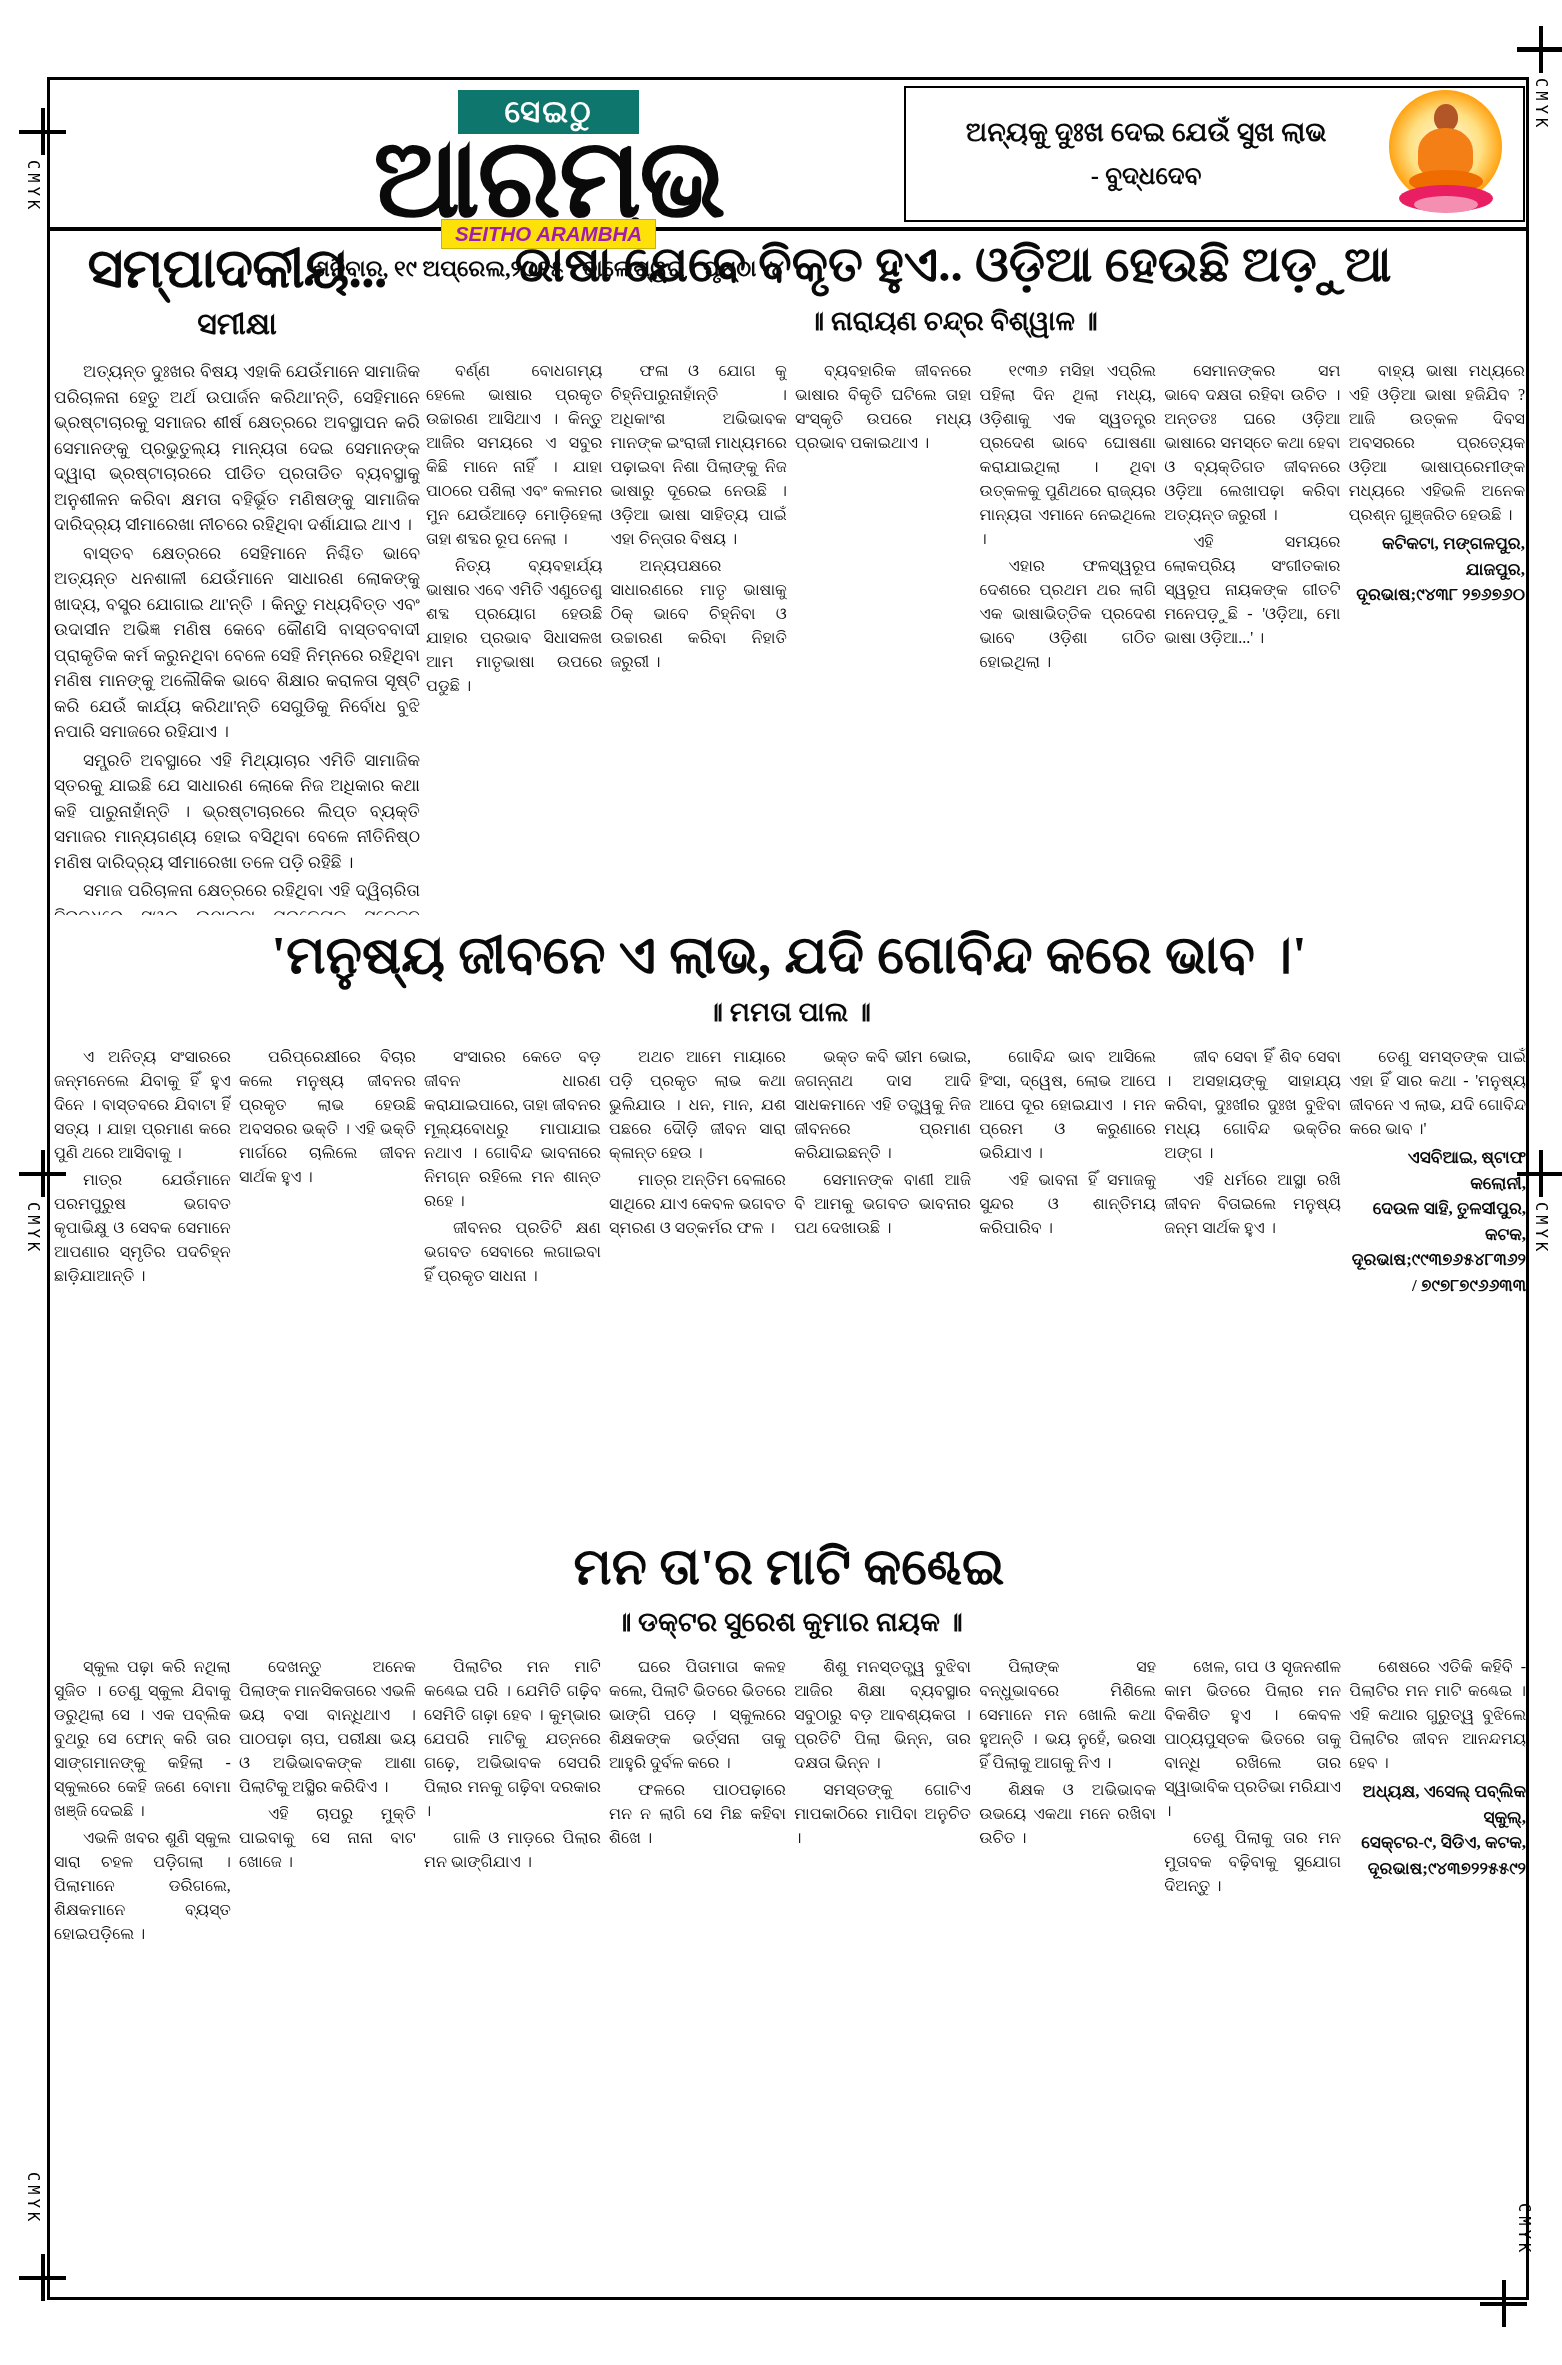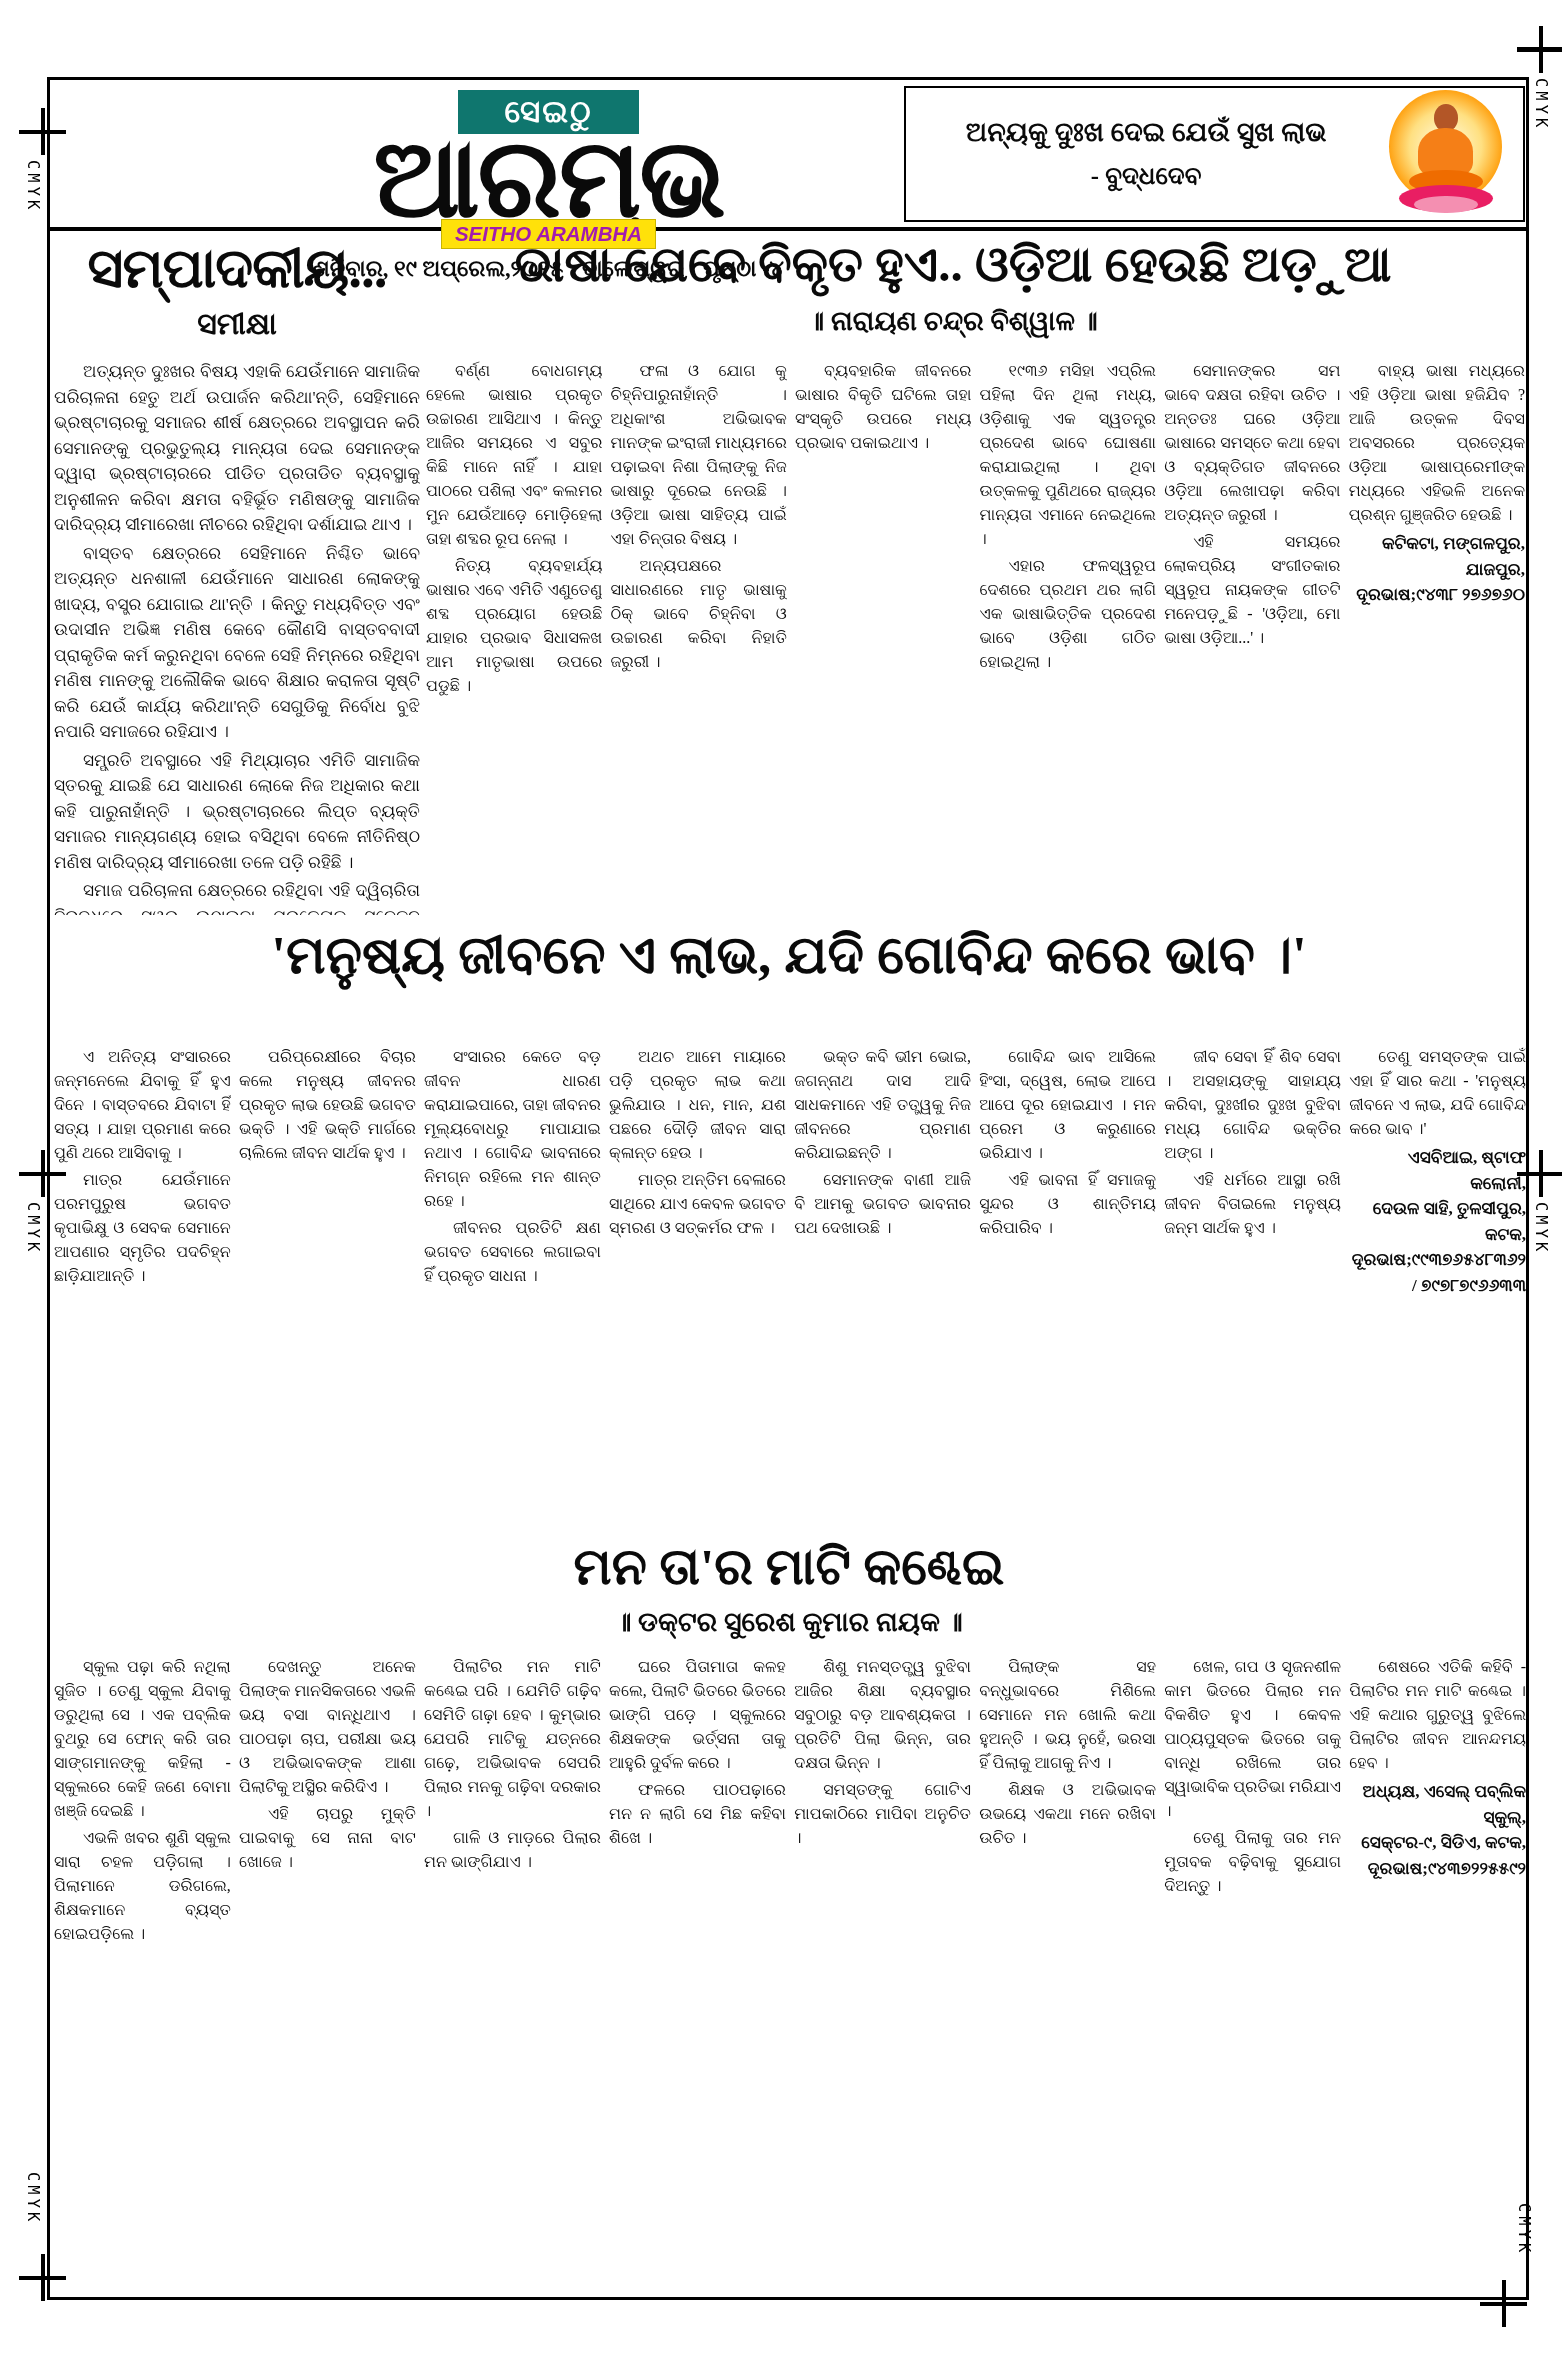--- a/index.html
+++ b/index.html
@@ -159,27 +159,28 @@
       <div class="col">
         <p>ବାହ୍ୟ ଭାଷା ମଧ୍ୟରେ ଏହି ଓଡ଼ିଆ ଭାଷା ହଜିଯିବ ? ଆଜି ଉତ୍କଳ ଦିବସ ଅବସରରେ ପ୍ରତ୍ୟେକ ଓଡ଼ିଆ ଭାଷାପ୍ରେମୀଙ୍କ ମଧ୍ୟରେ ଏହିଭଳି ଅନେକ ପ୍ରଶ୍ନ ଗୁଞ୍ଜରିତ ହେଉଛି ।</p>
         <div class="sig">
           <div>କଟିକଟା, ମଙ୍ଗଳପୁର, ଯାଜପୁର,</div>
           <div>ଦୂରଭାଷ;୯୪୩୮ ୨୭୬୭୬୦</div>
         </div>
       </div>
     </div>
 
   <div id="h2" class="headline">'ମନୁଷ୍ୟ ଜୀବନେ ଏ ଲାଭ, ଯଦି ଗୋବିନ୍ଦ କରେ ଭାବ ।'</div>
+  <div id="b2" class="byline">॥ ମମତା ପାଲ ॥</div>
   <div id="a2cols" class="colwrap">
       <div class="col">
         <p>ଏ ଅନିତ୍ୟ ସଂସାରରେ ଜନ୍ମନେଲେ ଯିବାକୁ ହିଁ ହୁଏ ଦିନେ । ବାସ୍ତବରେ ଯିବାଟା ହିଁ ସତ୍ୟ । ଯାହା ପ୍ରମାଣ କରେ ପୁଣି ଥରେ ଆସିବାକୁ ।</p>
         <p>ମାତ୍ର ଯେଉଁମାନେ ପରମପୁରୁଷ ଭଗବତ କୃପାଭିକ୍ଷୁ ଓ ସେବକ ସେମାନେ ଆପଣାର ସ୍ମୃତିର ପଦଚିହ୍ନ ଛାଡ଼ିଯାଆନ୍ତି ।</p>
       </div>
       <div class="col">
-        <p>ପରିପ୍ରେକ୍ଷୀରେ ବିଚାର କଲେ ମନୁଷ୍ୟ ଜୀବନର ପ୍ରକୃତ ଲାଭ ହେଉଛି ଭଗବତ ଭକ୍ତି । ଏହି ଭକ୍ତି ମାର୍ଗରେ ଚାଲିଲେ ଜୀବନ ସାର୍ଥକ ହୁଏ ।</p>
+        <p>ପରିପ୍ରେକ୍ଷୀରେ ବିଚାର କଲେ ମନୁଷ୍ୟ ଜୀବନର ପ୍ରକୃତ ଲାଭ ହେଉଛି ଅବସରର ଭକ୍ତି । ଏହି ଭକ୍ତି ମାର୍ଗରେ ଚାଲିଲେ ଜୀବନ ସାର୍ଥକ ହୁଏ ।</p>
       </div>
       <div class="col">
         <p>ସଂସାରର କେତେ ବଡ଼ ଜୀବନ ଧାରଣ କରାଯାଇପାରେ, ତାହା ଜୀବନର ମୂଲ୍ୟବୋଧରୁ ମାପାଯାଇ ନଥାଏ । ଗୋବିନ୍ଦ ଭାବନାରେ ନିମଗ୍ନ ରହିଲେ ମନ ଶାନ୍ତ ରହେ ।</p>
         <p>ଜୀବନର ପ୍ରତିଟି କ୍ଷଣ ଭଗବତ ସେବାରେ ଲଗାଇବା ହିଁ ପ୍ରକୃତ ସାଧନା ।</p>
       </div>
       <div class="col">
         <p>ଅଥଚ ଆମେ ମାୟାରେ ପଡ଼ି ପ୍ରକୃତ ଲାଭ କଥା ଭୁଲିଯାଉ । ଧନ, ମାନ, ଯଶ ପଛରେ ଦୌଡ଼ି ଜୀବନ ସାରା କ୍ଳାନ୍ତ ହେଉ ।</p>
         <p>ମାତ୍ର ଅନ୍ତିମ ବେଳାରେ ସାଥିରେ ଯାଏ କେବଳ ଭଗବତ ସ୍ମରଣ ଓ ସତ୍କର୍ମର ଫଳ ।</p>
       </div>
       <div class="col">

